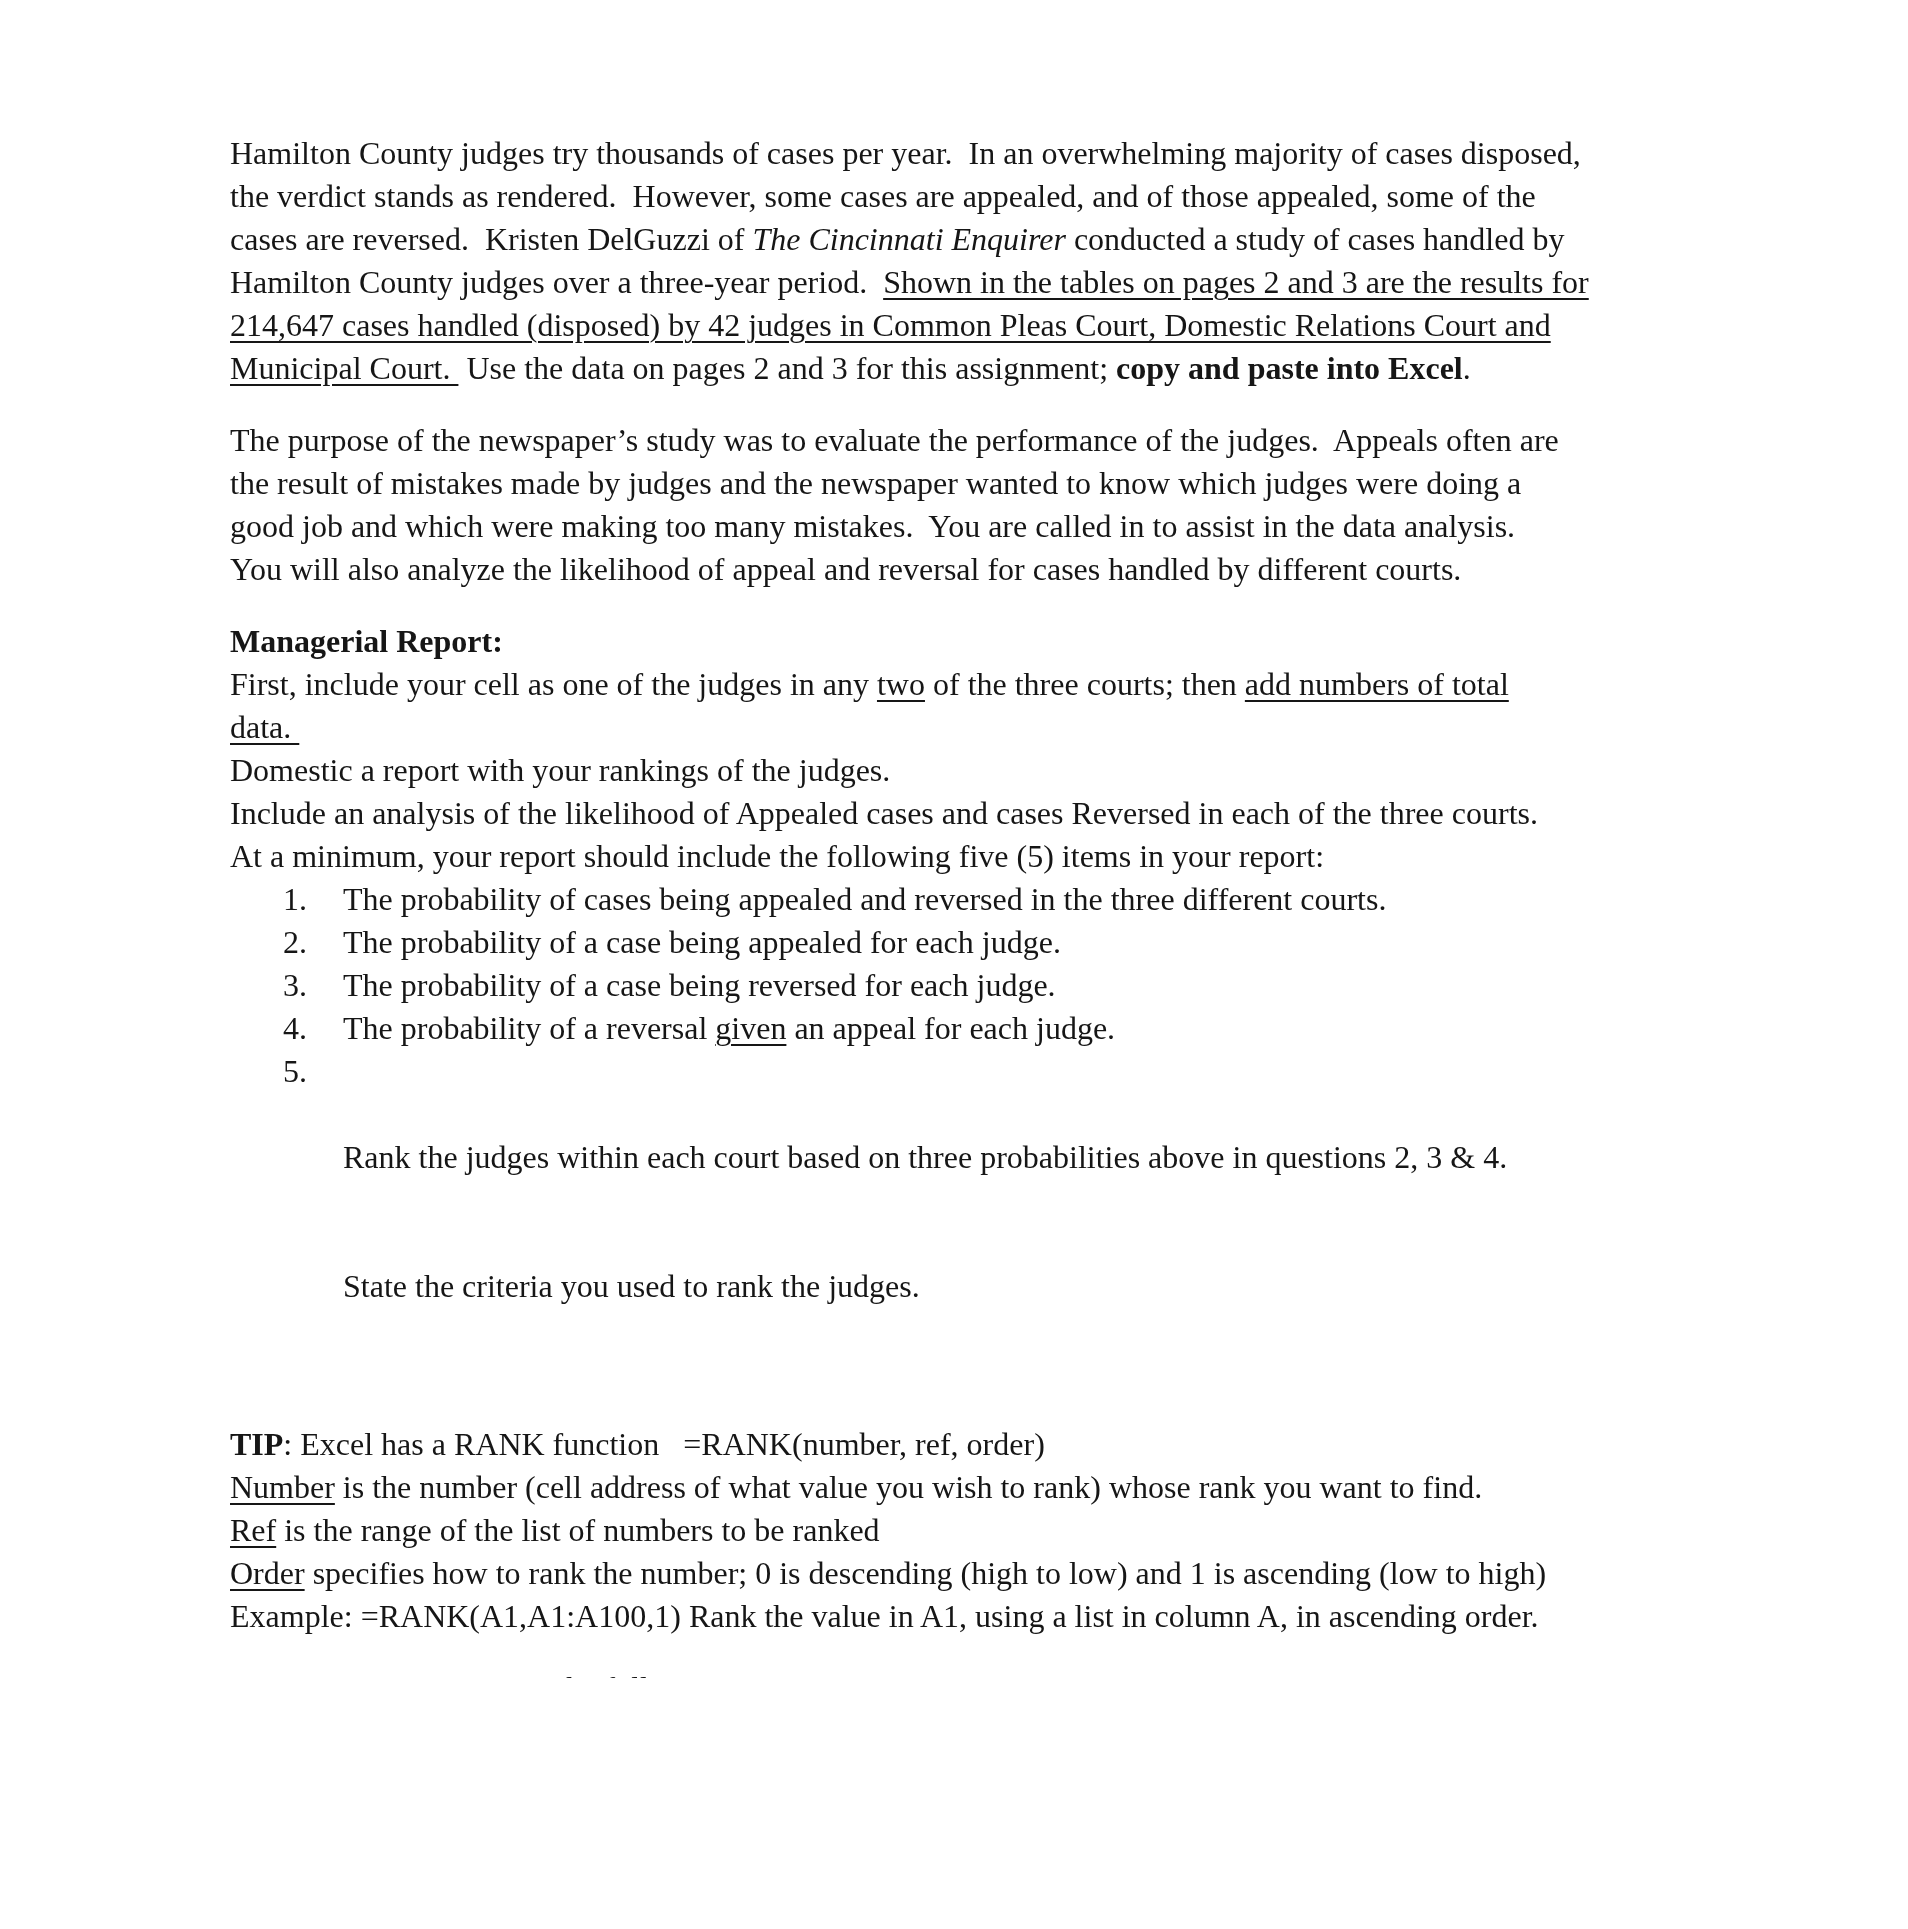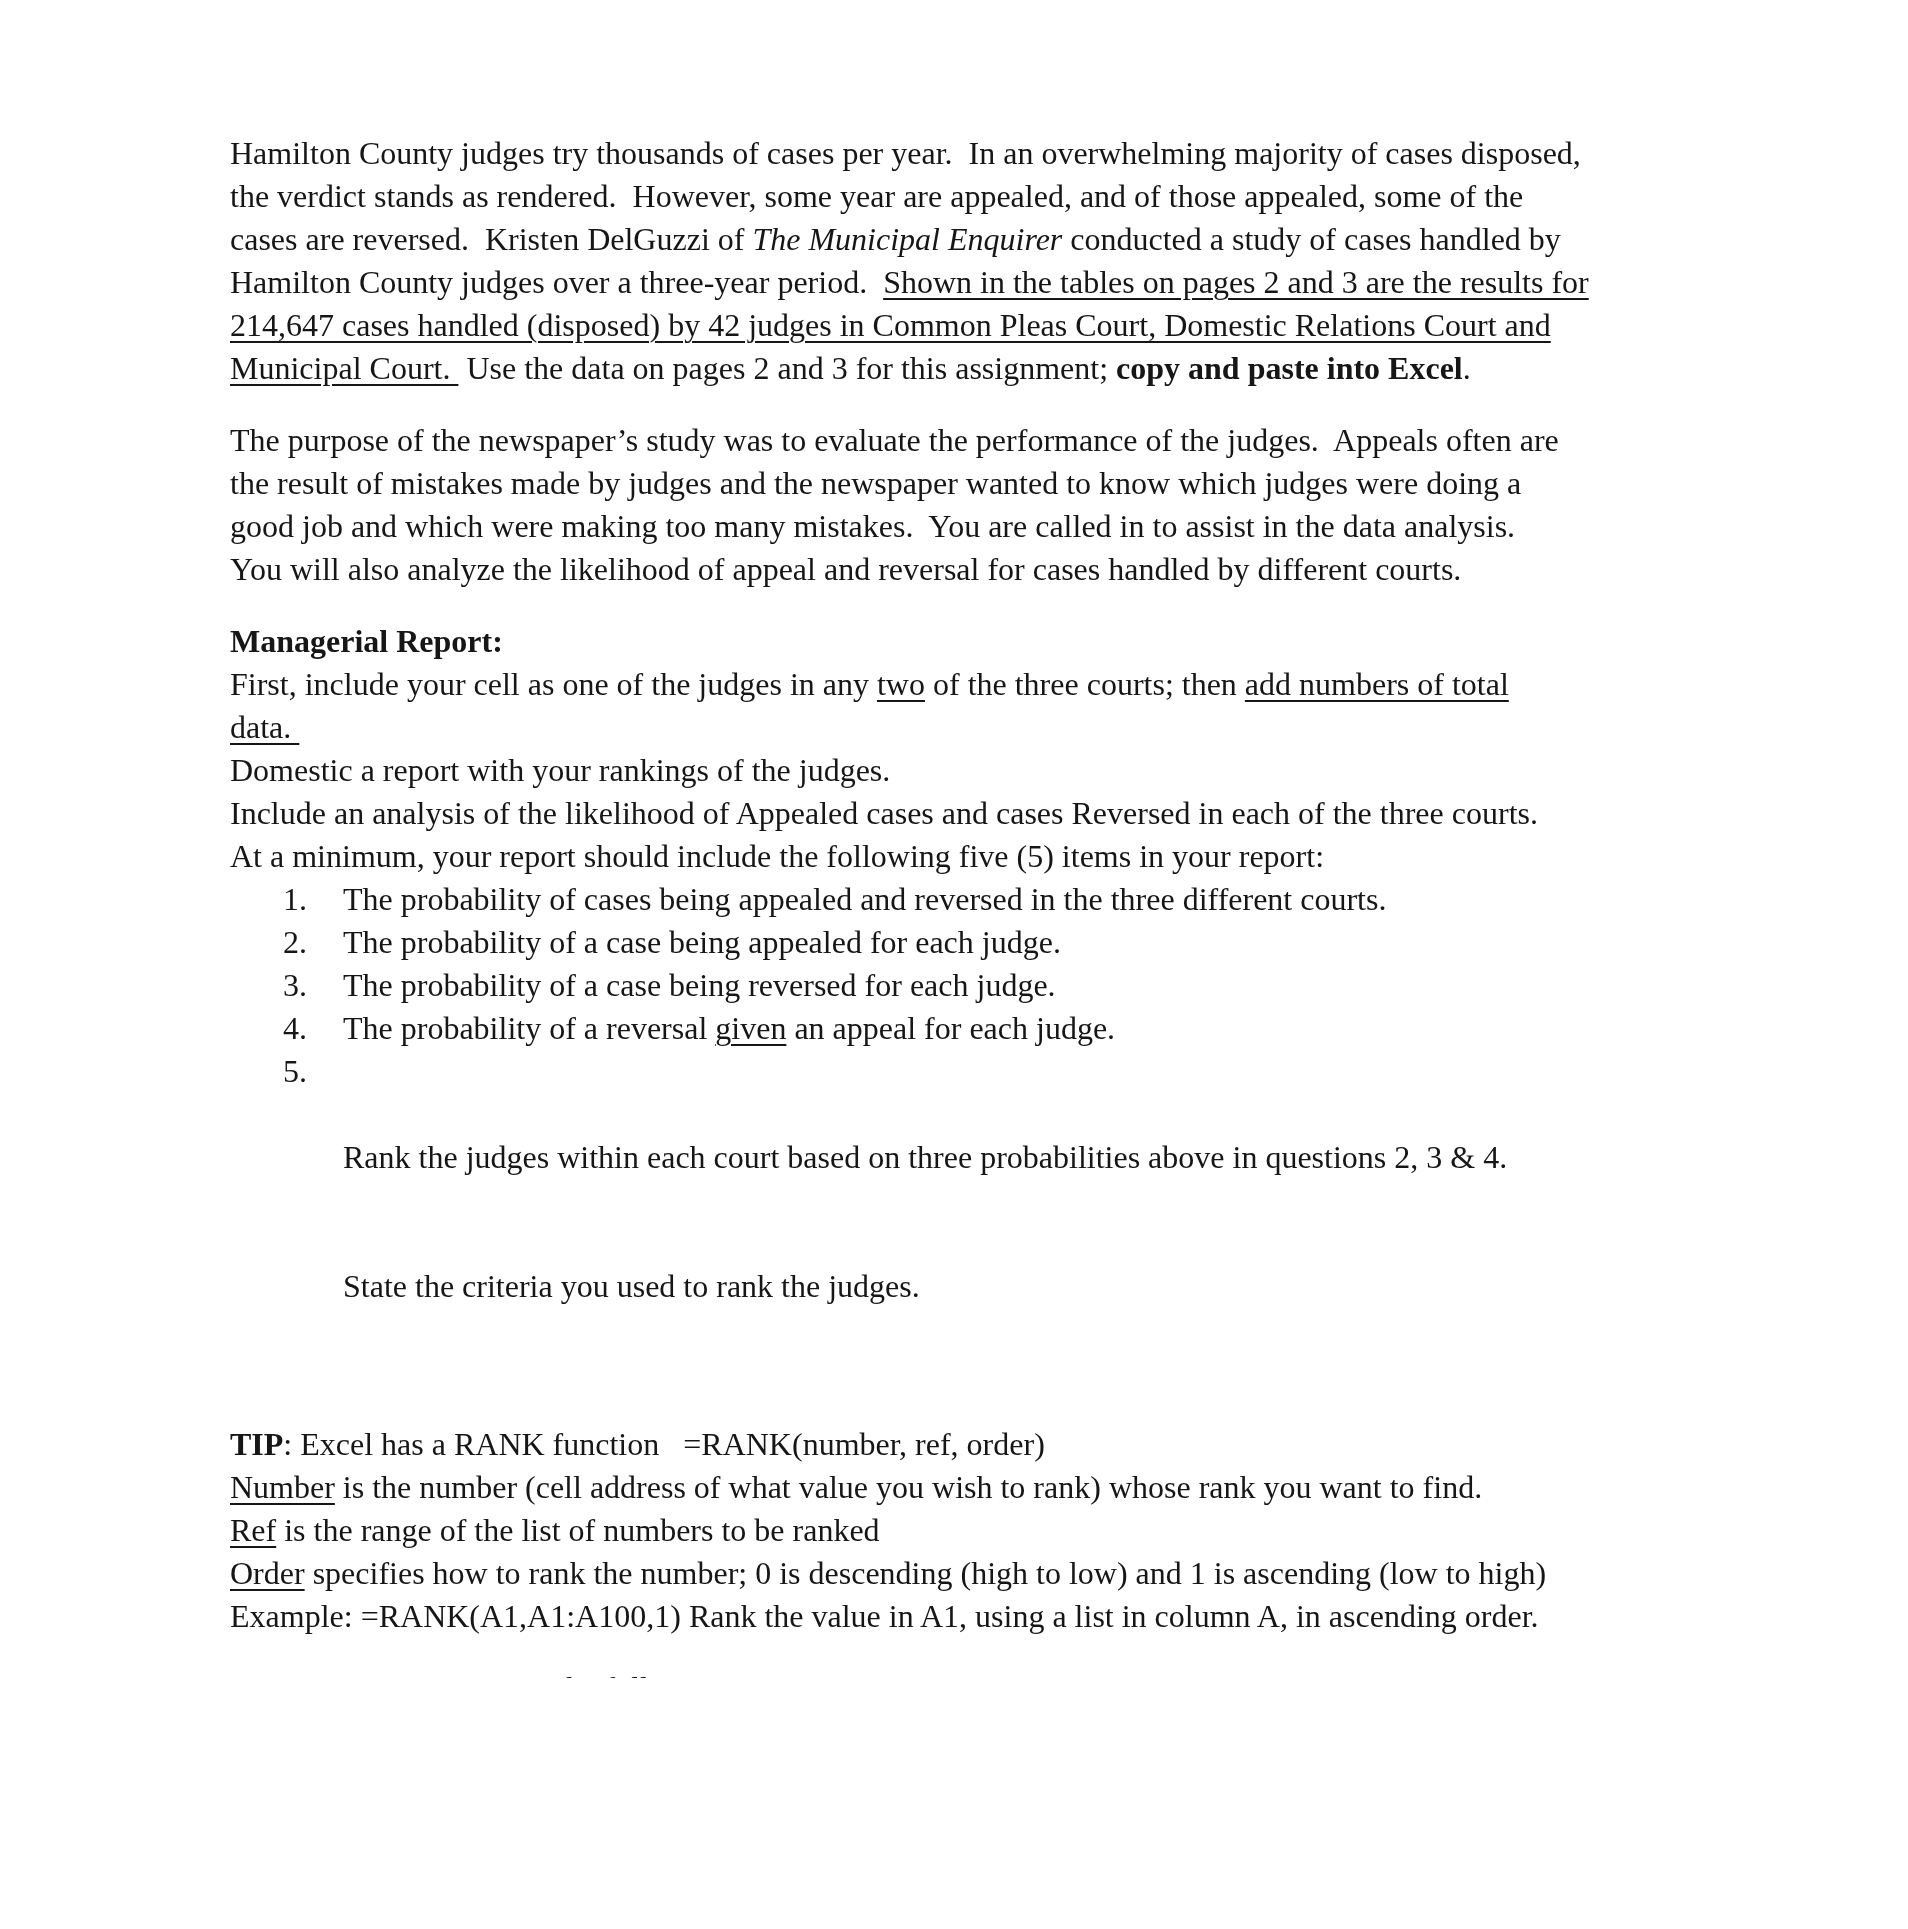--- a/index.html
+++ b/index.html
@@ -28,22 +28,22 @@
   .bmark { flex:none; width:66px; position:relative; }
   .bdot { position:absolute; left:3.8px; top:16.6px; width:16px; height:9.8px; background:#161616; border-radius:50%; }
 </style>
 </head>
 <body>
 
 <div class="page">
 
   <div>
     <div class="ln">Hamilton County judges try thousands of cases per year.  In an overwhelming majority of cases disposed,</div>
-    <div class="ln">the verdict stands as rendered.  However, some year are appealed, and of those appealed, some of the</div>
-    <div class="ln"><span>cases are reversed.  Kristen DelGuzzi of </span><span class="i">The Municipal Enquirer</span><span> conducted a study of cases handled by</span></div>
+    <div class="ln">the verdict stands as rendered.  However, some cases are appealed, and of those appealed, some of the</div>
+    <div class="ln"><span>cases are reversed.  Kristen DelGuzzi of </span><span class="i">The Cincinnati Enquirer</span><span> conducted a study of cases handled by</span></div>
     <div class="ln"><span>Hamilton County judges over a three-year period.  </span><span class="u">Shown in the tables on pages 2 and 3 are the results for</span></div>
     <div class="ln"><span class="u">214,647 cases handled (disposed) by 42 judges in Common Pleas Court, Domestic Relations Court and</span></div>
     <div class="ln"><span class="u">Municipal Court. </span><span> Use the data on pages 2 and 3 for this assignment; </span><span class="b">copy and paste into Excel</span><span>.</span></div>
   </div>
 
   <div class="sec">
     <div class="ln">The purpose of the newspaper’s study was to evaluate the performance of the judges.  Appeals often are</div>
     <div class="ln">the result of mistakes made by judges and the newspaper wanted to know which judges were doing a</div>
     <div class="ln">good job and which were making too many mistakes.  You are called in to assist in the data analysis.</div>
     <div class="ln">You will also analyze the likelihood of appeal and reversal for cases handled by different courts.</div>

